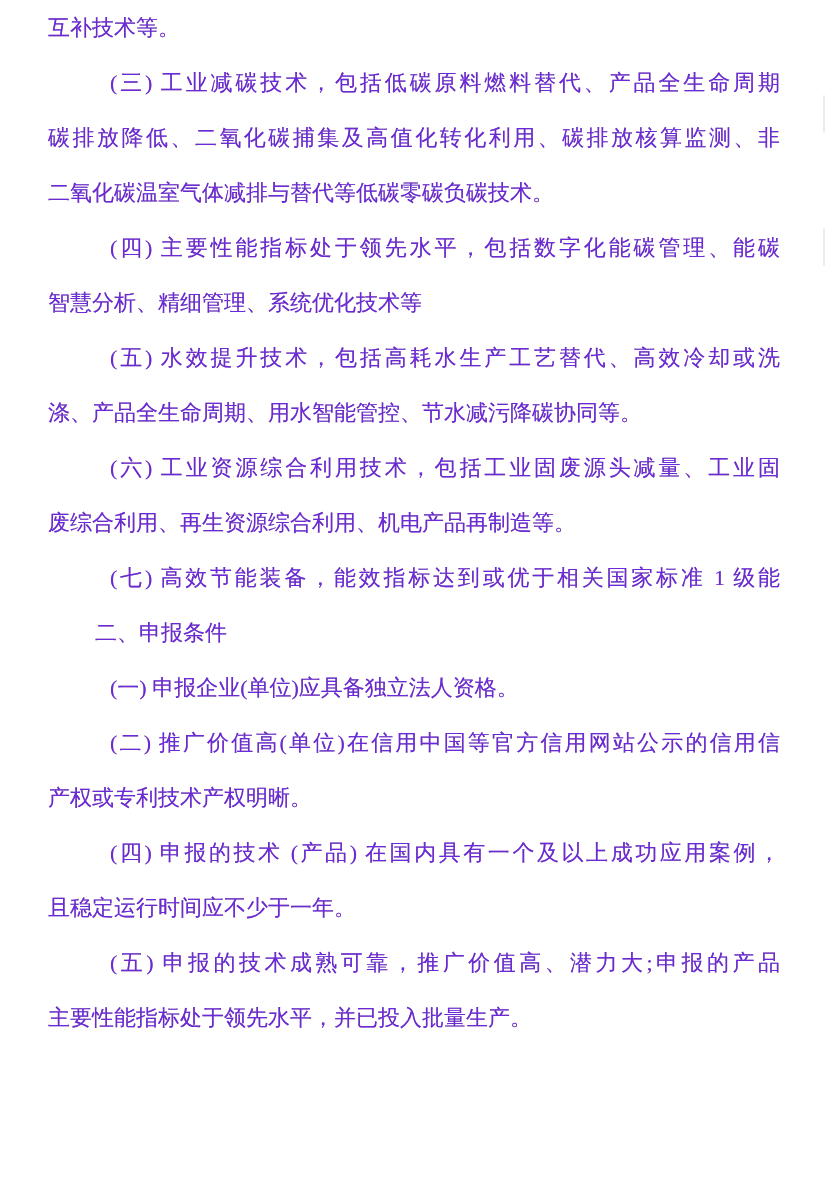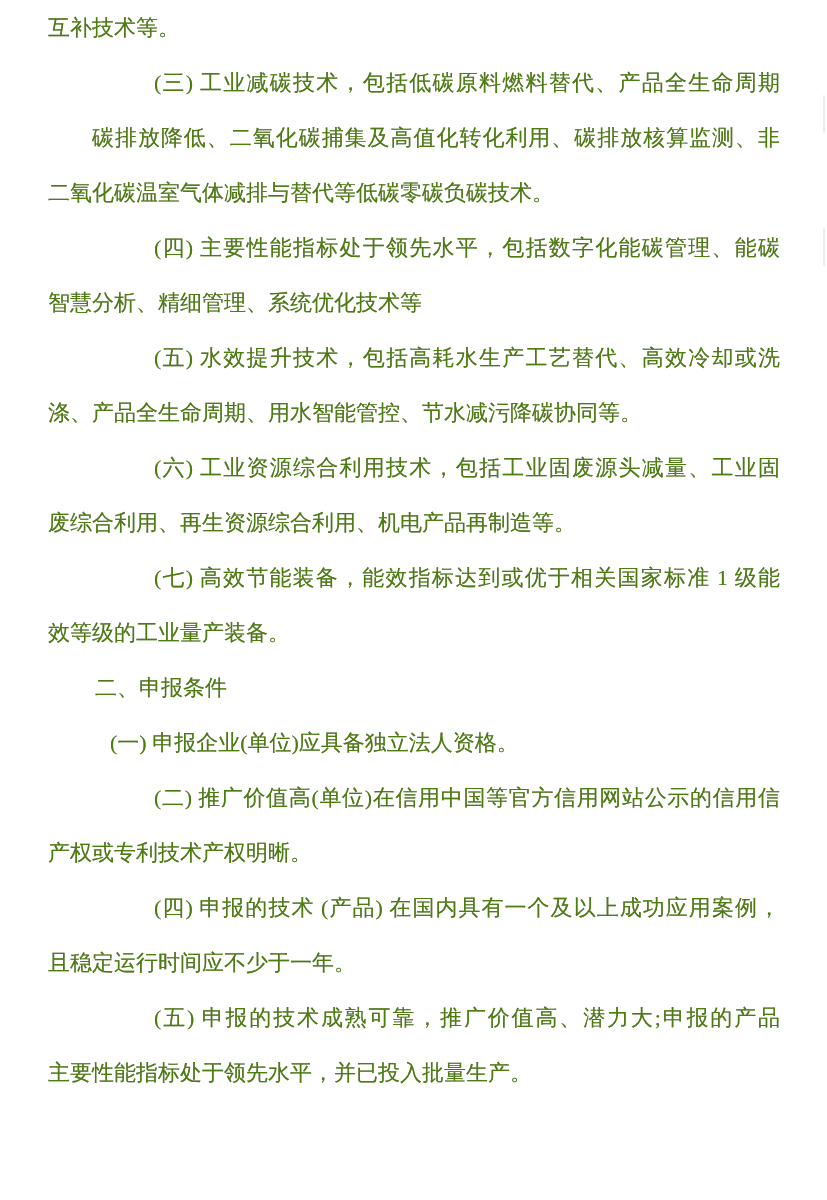--- a/index.html
+++ b/index.html
@@ -22,30 +22,29 @@
   .text-block {
     position: absolute;
     left: 48px;
     top: 0;
     width: 732px;
   }
   .line {
     font-size: 22px;
     line-height: 55px;
     height: 55px;
-    color: #4d7c0f;
+    color: #6d28d9;
     white-space: nowrap;
     text-shadow: 0 0 0.6px rgba(40, 40, 40, 0.45);
   }
   
   .line.j {
     white-space: normal;
     text-align: justify;
     text-align-last: justify;
-    margin-left: 44px;
   }
   
   .line.ind-p { padding-left: 62px; }
   
   .line.ind-h { padding-left: 47px; }
 
   
   .artifact {
     position: absolute;
     width: 2px;
@@ -64,21 +63,20 @@
     <div class="line j ind-p">(三) 工业减碳技术，包括低碳原料燃料替代、产品全生命周期</div>
     <div class="line j">碳排放降低、二氧化碳捕集及高值化转化利用、碳排放核算监测、非</div>
     <div class="line">二氧化碳温室气体减排与替代等低碳零碳负碳技术。</div>
     <div class="line j ind-p">(四) 主要性能指标处于领先水平，包括数字化能碳管理、能碳</div>
     <div class="line">智慧分析、精细管理、系统优化技术等</div>
     <div class="line j ind-p">(五) 水效提升技术，包括高耗水生产工艺替代、高效冷却或洗</div>
     <div class="line">涤、产品全生命周期、用水智能管控、节水减污降碳协同等。</div>
     <div class="line j ind-p">(六) 工业资源综合利用技术，包括工业固废源头减量、工业固</div>
     <div class="line">废综合利用、再生资源综合利用、机电产品再制造等。</div>
     <div class="line j ind-p">(七) 高效节能装备，能效指标达到或优于相关国家标准 1 级能</div>
-    <div class="line">效等级的工业量产装备。</div>
     <div class="line ind-h">二、申报条件</div>
     <div class="line ind-p">(一) 申报企业(单位)应具备独立法人资格。</div>
     <div class="line j ind-p">(二) 推广价值高(单位)在信用中国等官方信用网站公示的信用信</div>
     <div class="line">产权或专利技术产权明晰。</div>
     <div class="line j ind-p">(四) 申报的技术 (产品) 在国内具有一个及以上成功应用案例，</div>
     <div class="line">且稳定运行时间应不少于一年。</div>
     <div class="line j ind-p">(五) 申报的技术成熟可靠，推广价值高、潜力大;申报的产品</div>
     <div class="line">主要性能指标处于领先水平，并已投入批量生产。</div>
   </div>
 

